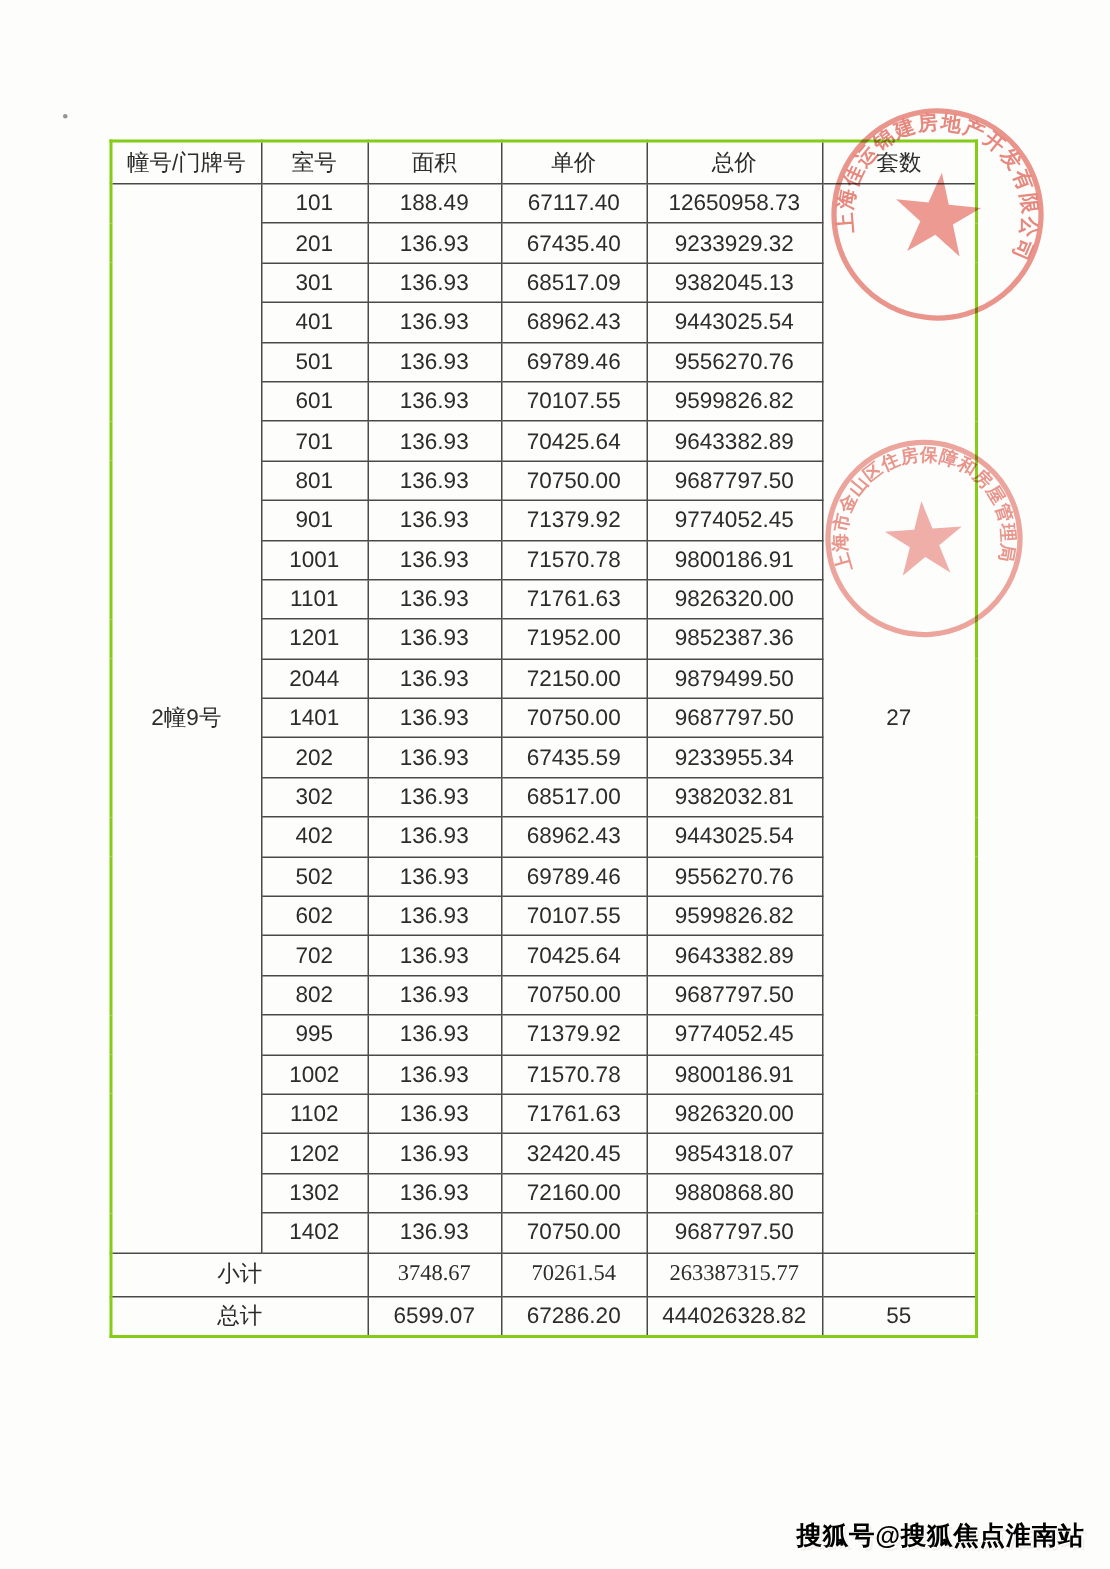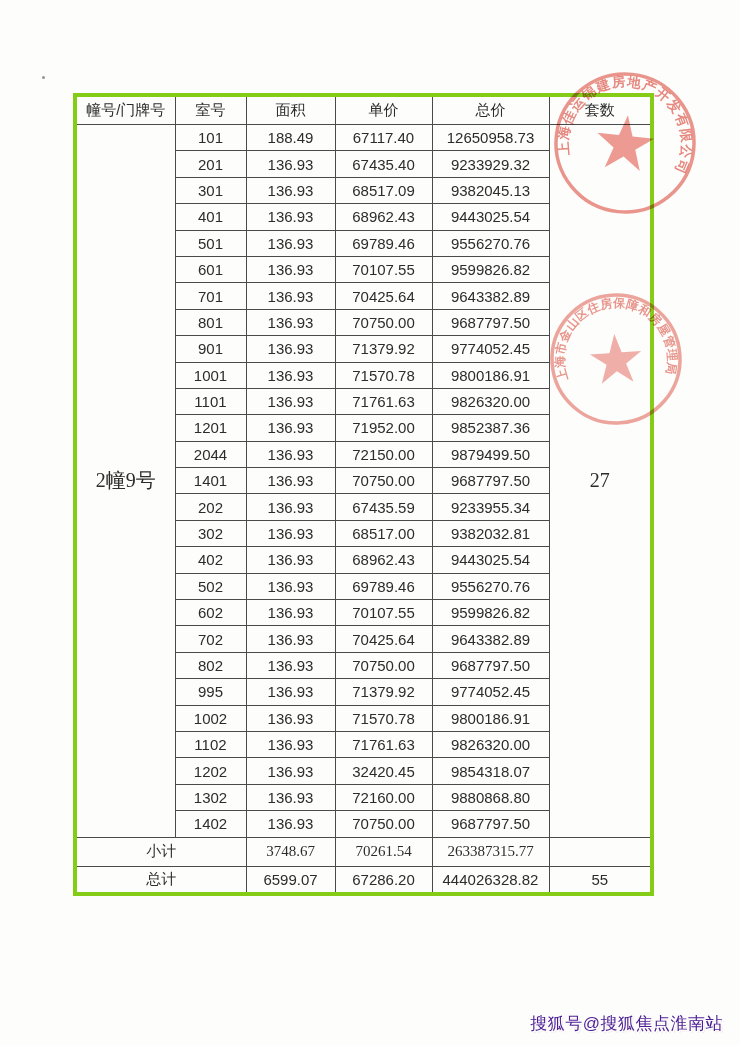--- a/index.html
+++ b/index.html
@@ -12,58 +12,58 @@
     overflow:hidden;
   }
   .page{position:absolute;inset:0;background:#fdfdfc;}
 
   
   .price-table{
     position:absolute;left:73px;top:93px;
     border-collapse:collapse;
     table-layout:fixed;
     width:577px;
-    border:4px solid #84cc16;
+    border:2px solid #84cc16;
     background:transparent;
     font-size:15px;
   }
   .price-table td,.price-table th{
     border:1px solid #4a4a4a;
     text-align:center;
     vertical-align:middle;
     padding:0 2px;
     font-weight:400;
     color:#2c2c2c;
     white-space:nowrap;
     overflow:hidden;
   }
   .price-table thead th{height:27px;font-size:15px;}
   .price-table tbody.rows td{height:25.4px;}
   .row-subtotal td{height:28px;font-family:Liberation Serif, serif;}
   .row-total td{height:25px;}
-  .merged-cell{font-size:20px;font-family:Liberation Serif, serif;}
+  .merged-cell{font-size:15px;}
 
   
   .stamp{
     position:absolute;
     pointer-events:none;
     mix-blend-mode:multiply;
     opacity:.85;
   }
   .stamp-1{left:545px;top:63px;transform:rotate(6deg);}
   .stamp-2{left:543px;top:286px;transform:rotate(-4deg);}
 
   
   .watermark{
     position:absolute;
     right:17px;top:1012px;
     font-size:17px;
-    font-weight:400;
+    font-weight:700;
     letter-spacing:.5px;
-    color:#4c1d95;
+    color:#000000;
     text-shadow:1px 1px 0 #ffffff,2px 2px 0 #f2efec;
     white-space:nowrap;
   }
 
   .speck{
     position:absolute;left:42px;top:76px;
     width:3px;height:3px;border-radius:50%;
     background:#9a948e;
   }
 </style>

